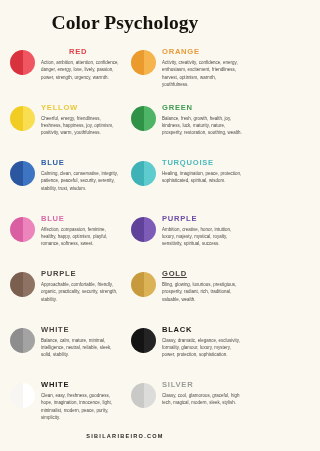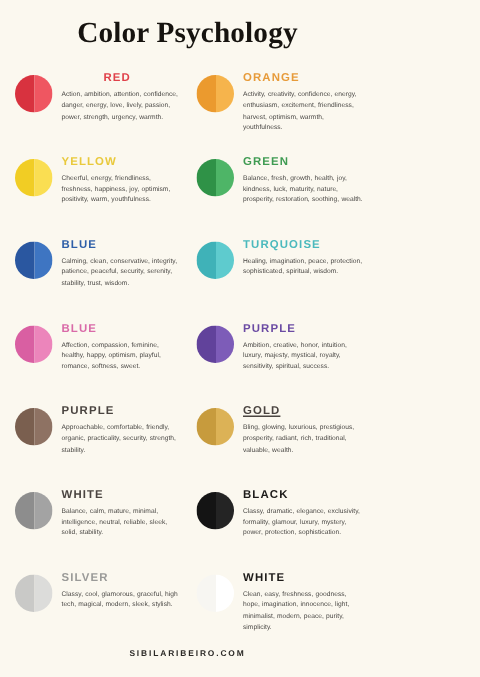--- a/index.html
+++ b/index.html
@@ -261,38 +261,38 @@
           </div>
         </div>
         <div class="entry-text">
           <div class="color-name" style="color: rgb(29, 27, 25);">BLACK</div>
           <div class="color-desc">Classy, dramatic, elegance, exclusivity, formality, glamour, luxury, mystery, power, protection, sophistication.</div>
         </div>
       </div>
       <div class="entry">
         <div class="swatch-wrap">
           <div class="swatch">
+            <div class="half-left" style="background: rgb(247, 246, 242);"></div>
+            <div class="half-right" style="background: rgb(255, 255, 255);"></div>
+          </div>
+        </div>
+        <div class="entry-text">
+          <div class="color-name" style="color: rgb(29, 27, 25);">WHITE</div>
+          <div class="color-desc">Clean, easy, freshness, goodness, hope, imagination, innocence, light, minimalist, modern, peace, purity, simplicity.</div>
+        </div>
+      </div>
+      <div class="entry">
+        <div class="swatch-wrap">
+          <div class="swatch">
             <div class="half-left" style="background: rgb(201, 201, 199);"></div>
             <div class="half-right" style="background: rgb(220, 220, 218);"></div>
           </div>
         </div>
         <div class="entry-text">
           <div class="color-name" style="color: rgb(154, 154, 152);">SILVER</div>
           <div class="color-desc">Classy, cool, glamorous, graceful, high tech, magical, modern, sleek, stylish.</div>
         </div>
       </div>
-      <div class="entry">
-        <div class="swatch-wrap">
-          <div class="swatch">
-            <div class="half-left" style="background: rgb(247, 246, 242);"></div>
-            <div class="half-right" style="background: rgb(255, 255, 255);"></div>
-          </div>
-        </div>
-        <div class="entry-text">
-          <div class="color-name" style="color: rgb(29, 27, 25);">WHITE</div>
-          <div class="color-desc">Clean, easy, freshness, goodness, hope, imagination, innocence, light, minimalist, modern, peace, purity, simplicity.</div>
-        </div>
-      </div>
     </div>
 
   <div class="footer">SIBILARIBEIRO.COM</div>
 
 </div>
 
 </body></html>

